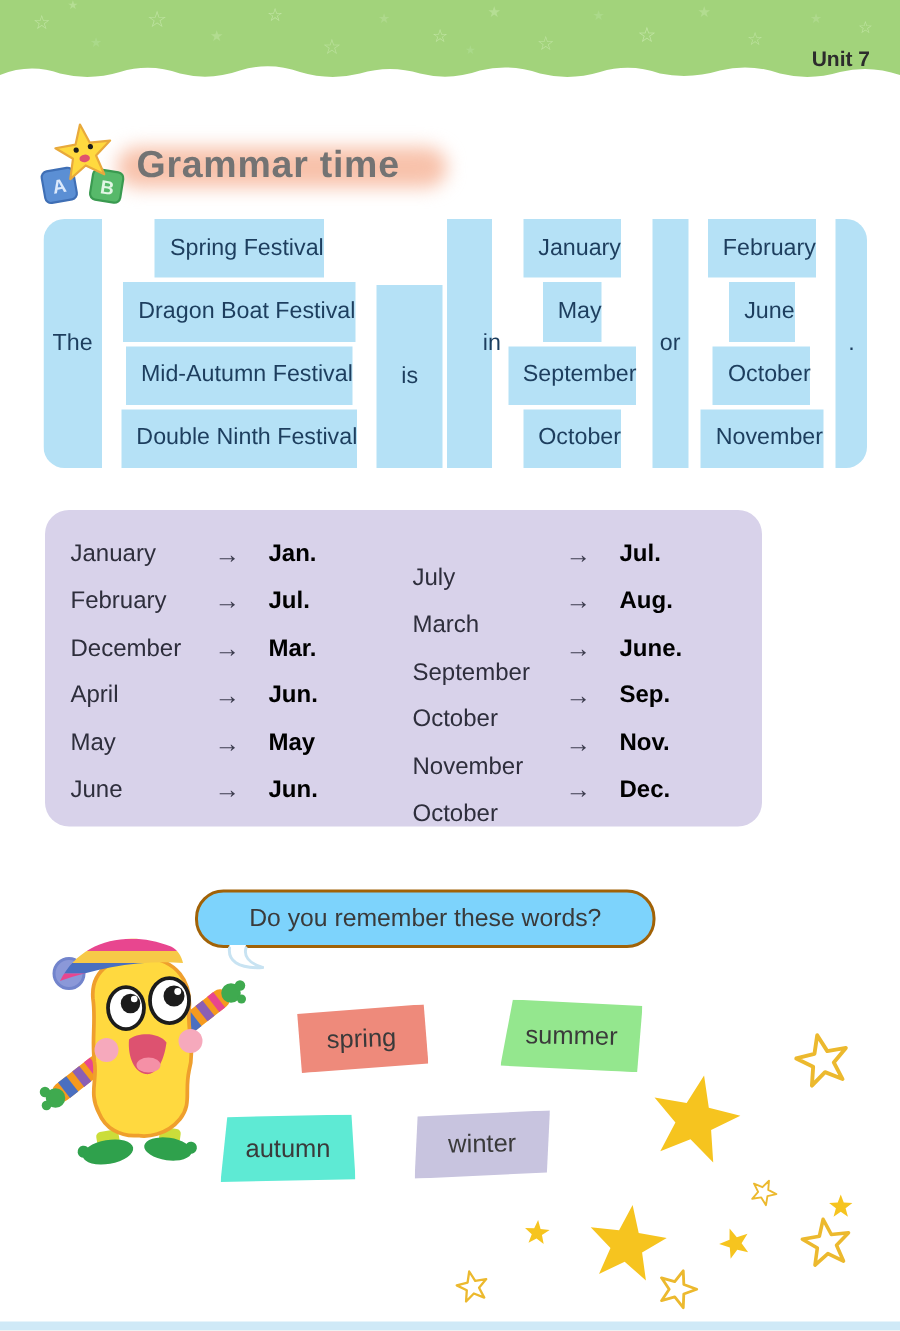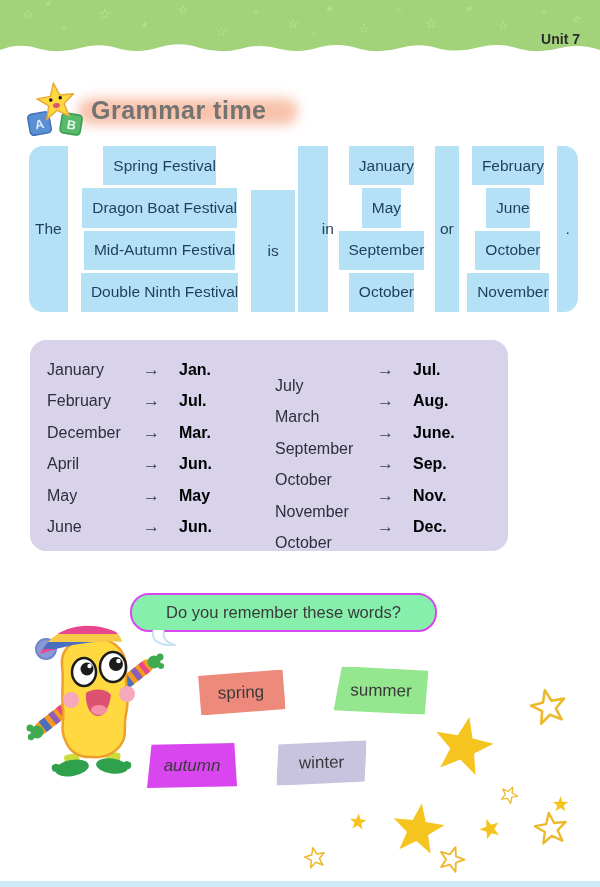--- a/index.html
+++ b/index.html
@@ -35,21 +35,21 @@
   .panel-col-left { width:211px; margin-right:17px; }
   .panel-col-right { flex:1; }
   .abbr-row { display:flex; align-items:center; height:31.5px; }
   .panel-col-left .abbr-month { width:96px; }
   .panel-col-right .abbr-month { width:102px;margin-top:32px; }
   .abbr-month { font-weight:500; }
   .abbr-arrow { width:36px; font-weight:700; color:#3d3d4f; font-size:17px; }
   .abbr-short { color:#000000; font-weight:700; }
 
   
-  .speech-bubble { position:absolute; left:130px; top:593px; width:307px; height:39px; background:#86efac; border:2px solid #d946ef; border-radius:19px; display:flex; align-items:center; justify-content:center; font-size:16.5px; font-weight:500; color:#3a3a3a; z-index:2; }
+  .speech-bubble { position:absolute; left:130px; top:593px; width:307px; height:39px; background:#7dd3fc; border:2px solid #a16207; border-radius:19px; display:flex; align-items:center; justify-content:center; font-size:16.5px; font-weight:500; color:#3a3a3a; z-index:2; }
   .bubble-tail { position:absolute; left:147px; top:628px; width:34px; height:23px; z-index:3; }
   .mascot { position:absolute; left:26px; top:616px; width:140px; height:175px; }
 
   
   .season-card { position:absolute; display:flex; align-items:center; justify-content:center; font-size:17px; font-weight:500; color:#3a3a3a; }
   .card-spring { left:197px; top:671px; width:88px;  height:43px; clip-path:polygon(2% 8%, 98% 0%, 100% 92%, 4% 100%); transform:rotate(-2deg); }
   .card-summer { left:334px; top:667px; width:94px;  height:47px; clip-path:polygon(8% 0%, 100% 6%, 97% 100%, 0% 94%);  transform:rotate(1deg); }
   .card-autumn { left:147px; top:743px; width:90px;  height:45px; clip-path:polygon(5% 4%, 97% 0%, 100% 96%, 0% 100%); }
   .card-winter { left:276px; top:741px; width:91px;  height:44px; clip-path:polygon(3% 6%, 100% 0%, 97% 94%, 0% 100%); transform:rotate(-1deg); }
 
@@ -269,21 +269,21 @@
     <path d="M60,77 C66,72 80,72 85,79 C83,94 77,101 71,100 C64,99 59,89 60,77 Z" fill="#dd5270"></path>
     <ellipse cx="73" cy="94" rx="8" ry="5" fill="#f590a6"></ellipse>
   </svg>
 
   <div class="season-card card-spring" style="background: rgb(238, 138, 123);">
     <span>spring</span>
   </div>
   <div class="season-card card-summer" style="background: rgb(148, 231, 142);">
     <span>summer</span>
   </div>
-  <div class="season-card card-autumn" style="background: #d946ef; font-style: italic;">
+  <div class="season-card card-autumn" style="background: #5eead4;">
     <span>autumn</span>
   </div>
   <div class="season-card card-winter" style="background: rgb(200, 196, 223);">
     <span>winter</span>
   </div>
 
   <svg class="star o" viewBox="0 0 100 100" style="left:530px;top:689px;width:37px;height:37px;transform:rotate(-12deg)">
       <use href="#starPath"></use>
     </svg>
   <svg class="star f" viewBox="0 0 100 100" style="left:431px;top:715px;width:64px;height:64px;transform:rotate(12deg)">

